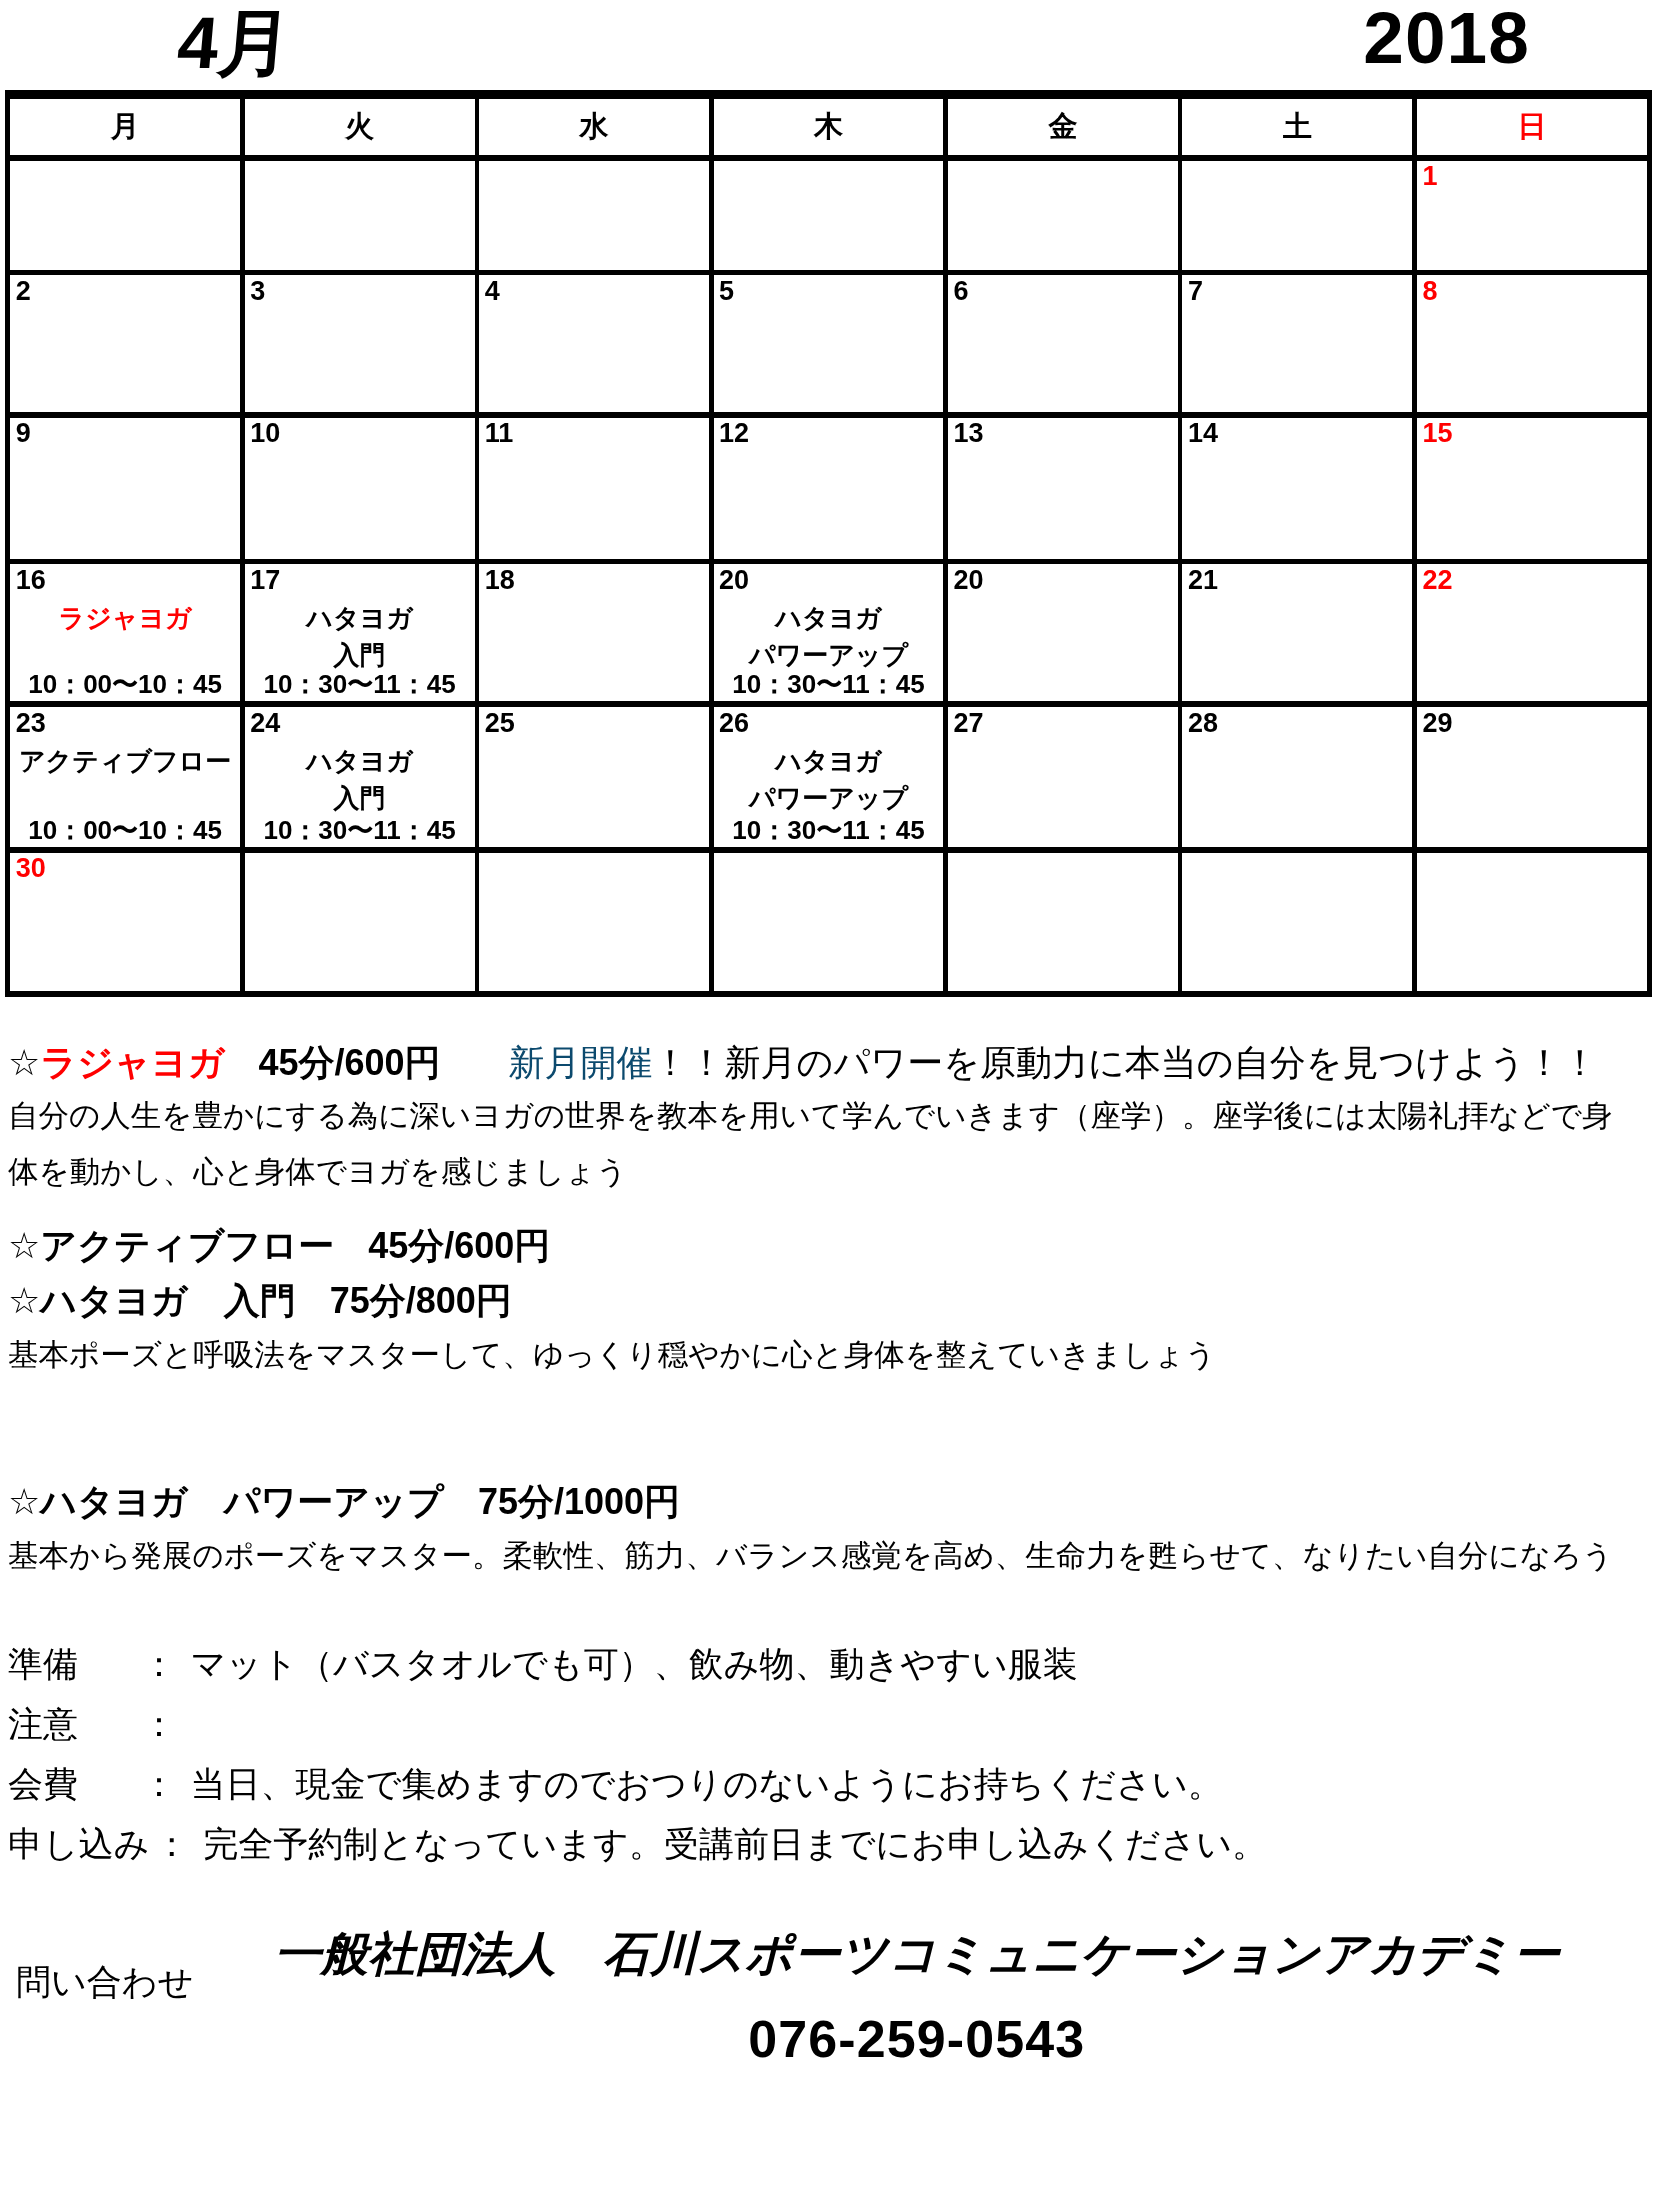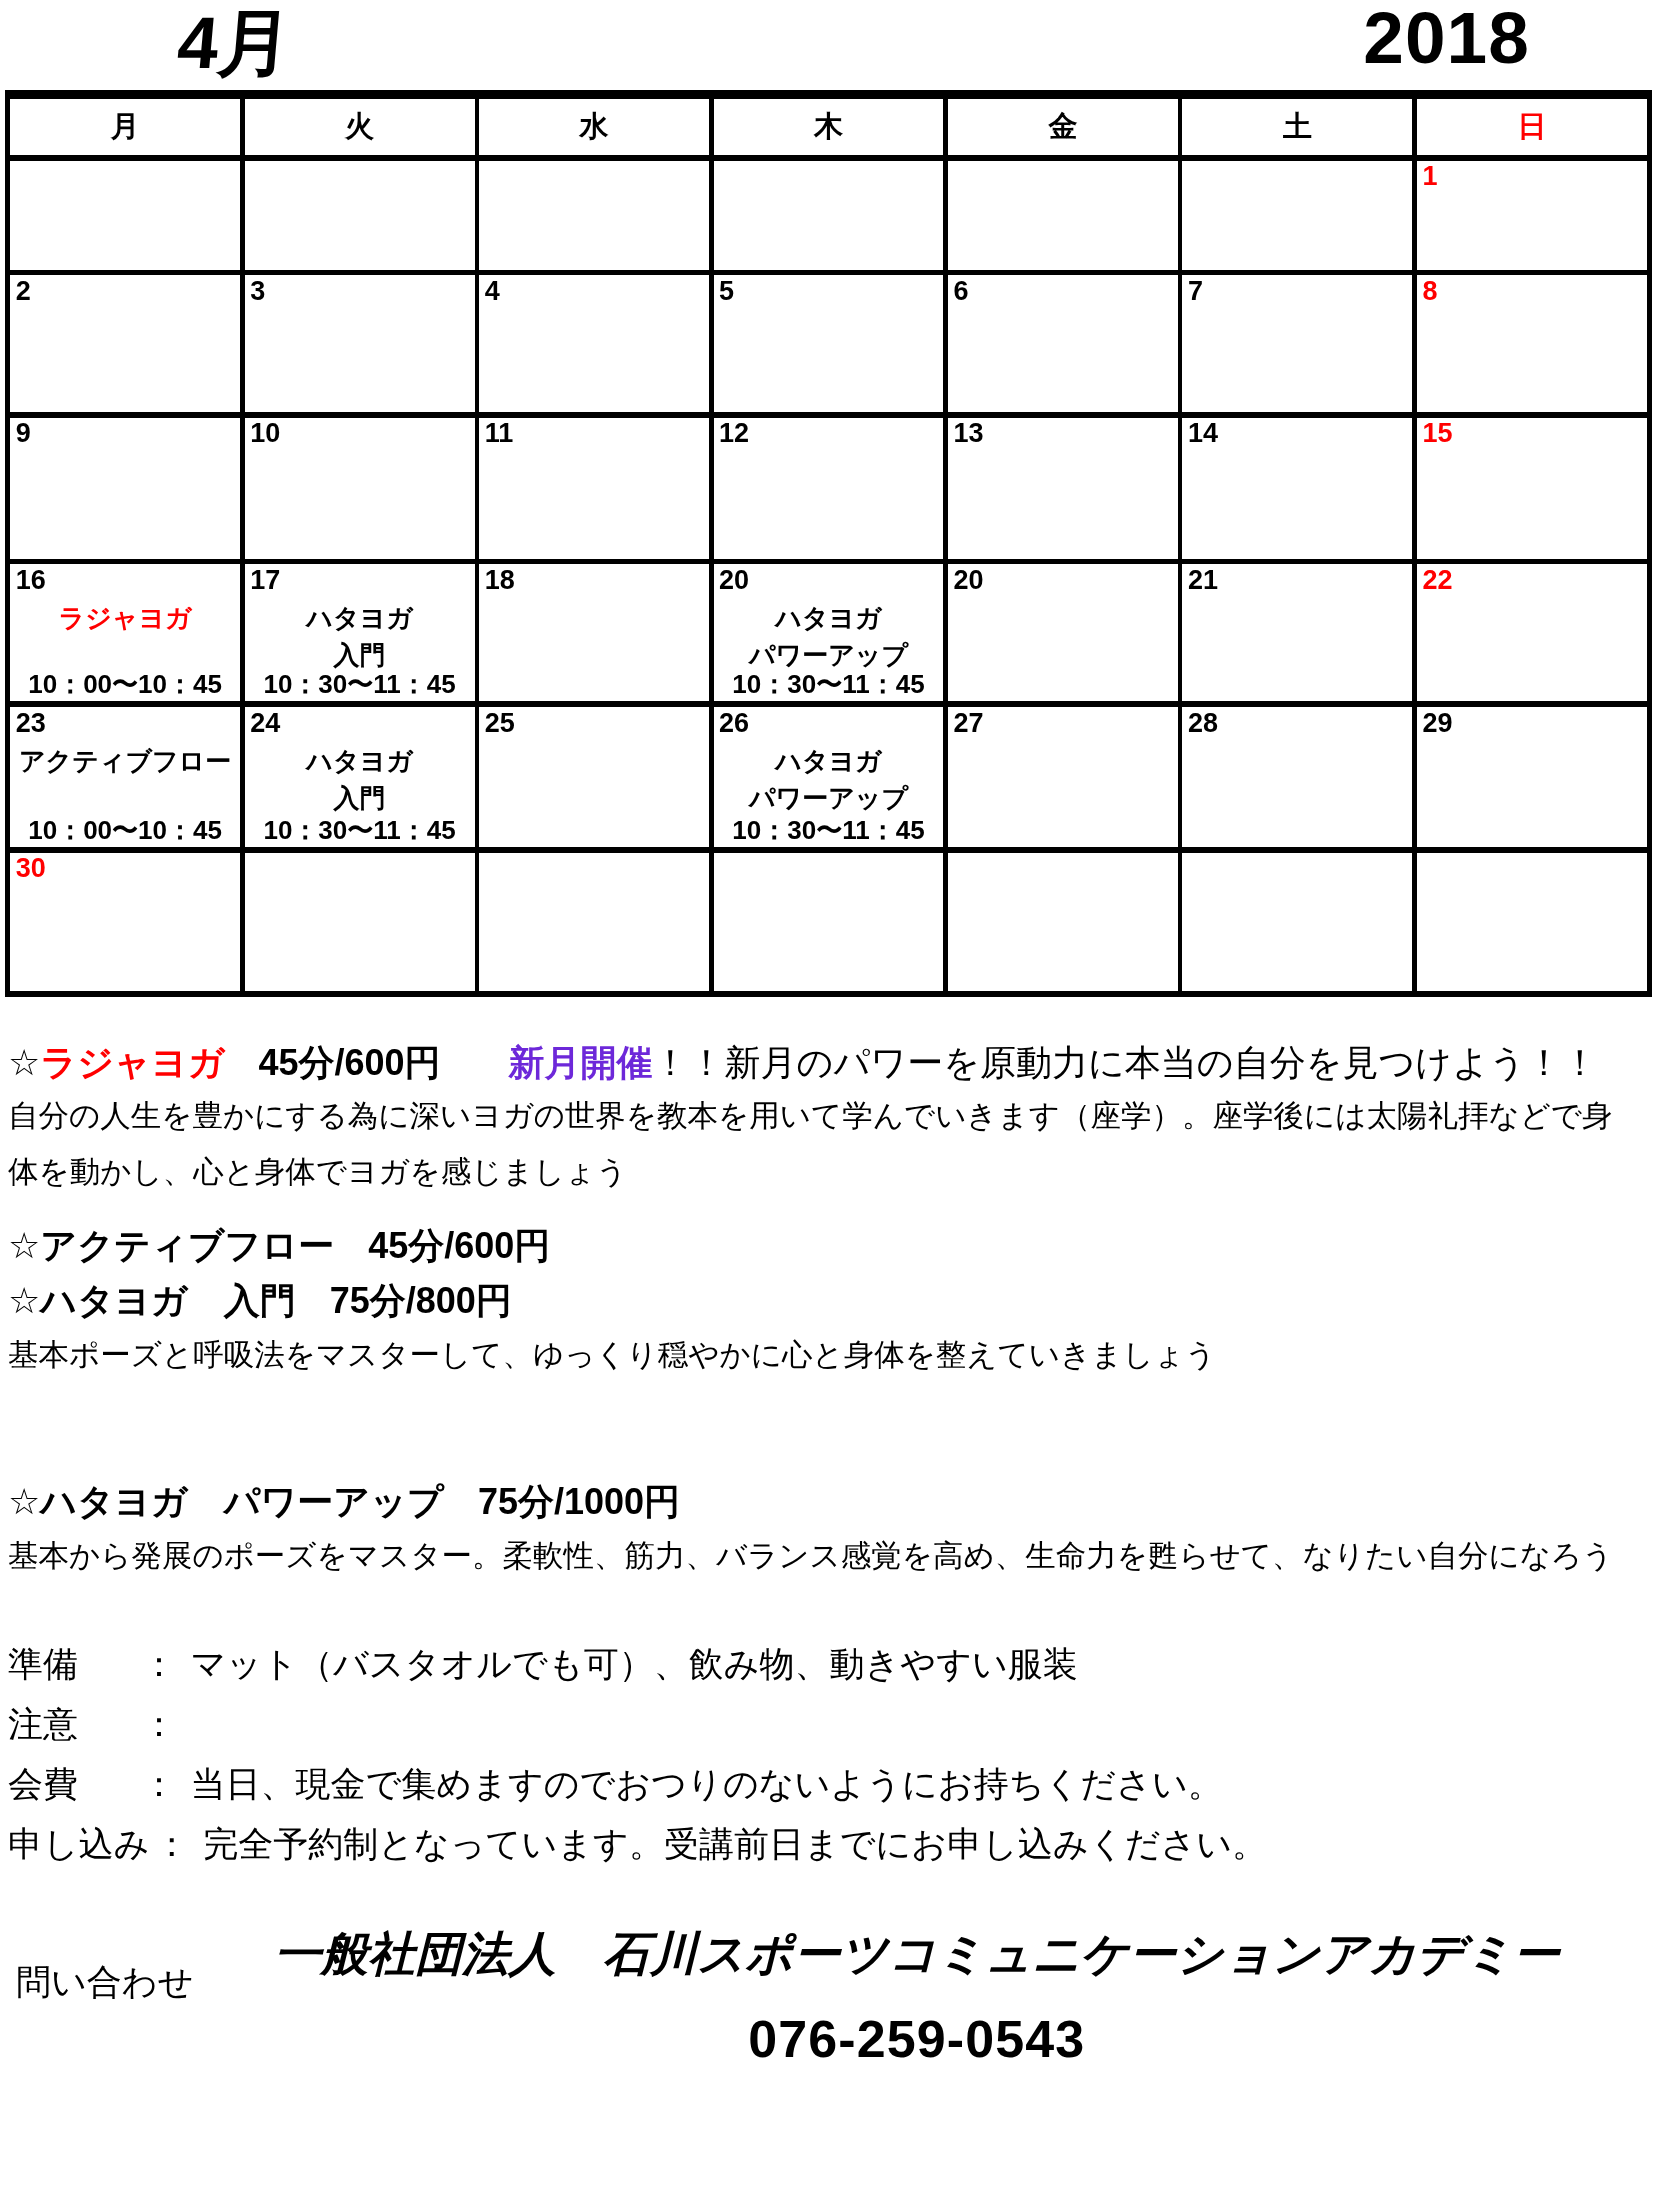--- a/index.html
+++ b/index.html
@@ -27,21 +27,21 @@
   .date{font-size:27px;font-weight:800;line-height:1.05;padding:1.7px 0 0 5.6px;}
   .event{position:absolute;left:0;right:0;top:36px;text-align:center;
     font-size:26px;font-weight:800;line-height:37px;white-space:pre-line;}
   .time{position:absolute;left:0;right:0;bottom:1.1px;text-align:center;
     font-size:26px;font-weight:800;line-height:1.2;margin-top:18px;}
   .red{color:#ff0000;}
   
   .content{padding:0 17px 0 8px;}
   .sec .shead{font-size:36px;font-weight:800;line-height:36px;margin:0;}
   .sec .sprice{margin-left:34px;}
-  .sec .snote-red{margin-left:68px;font-weight:700;color:#6d28d9;}
+  .sec .snote-red{margin-left:68px;font-weight:400;color:#0c4a6e;}
   .sec .snote{font-weight:400;}
   .sec .sbody{font-size:30.5px;font-weight:400;line-height:56px;margin:6.8px 0 0 0;}
   .sec1{margin-top:48px;} .sec2{margin-top:29px;} .sec3{margin-top:18.6px;} .sec4{margin-top:102px;}
   .notes{margin-top:51px;font-size:35px;font-weight:400;}
   .note{line-height:60px;display:flex;}
   .nlabel{min-width:129px;}
   .ncolon{margin:0 14px 0 4.5px;}
   .contact{margin-top:54px;display:flex;}
   .contact-label{font-size:35px;font-weight:400;padding:31px 0 0 8px;white-space:nowrap;}
   .contact-main{flex:1;text-align:center;}

